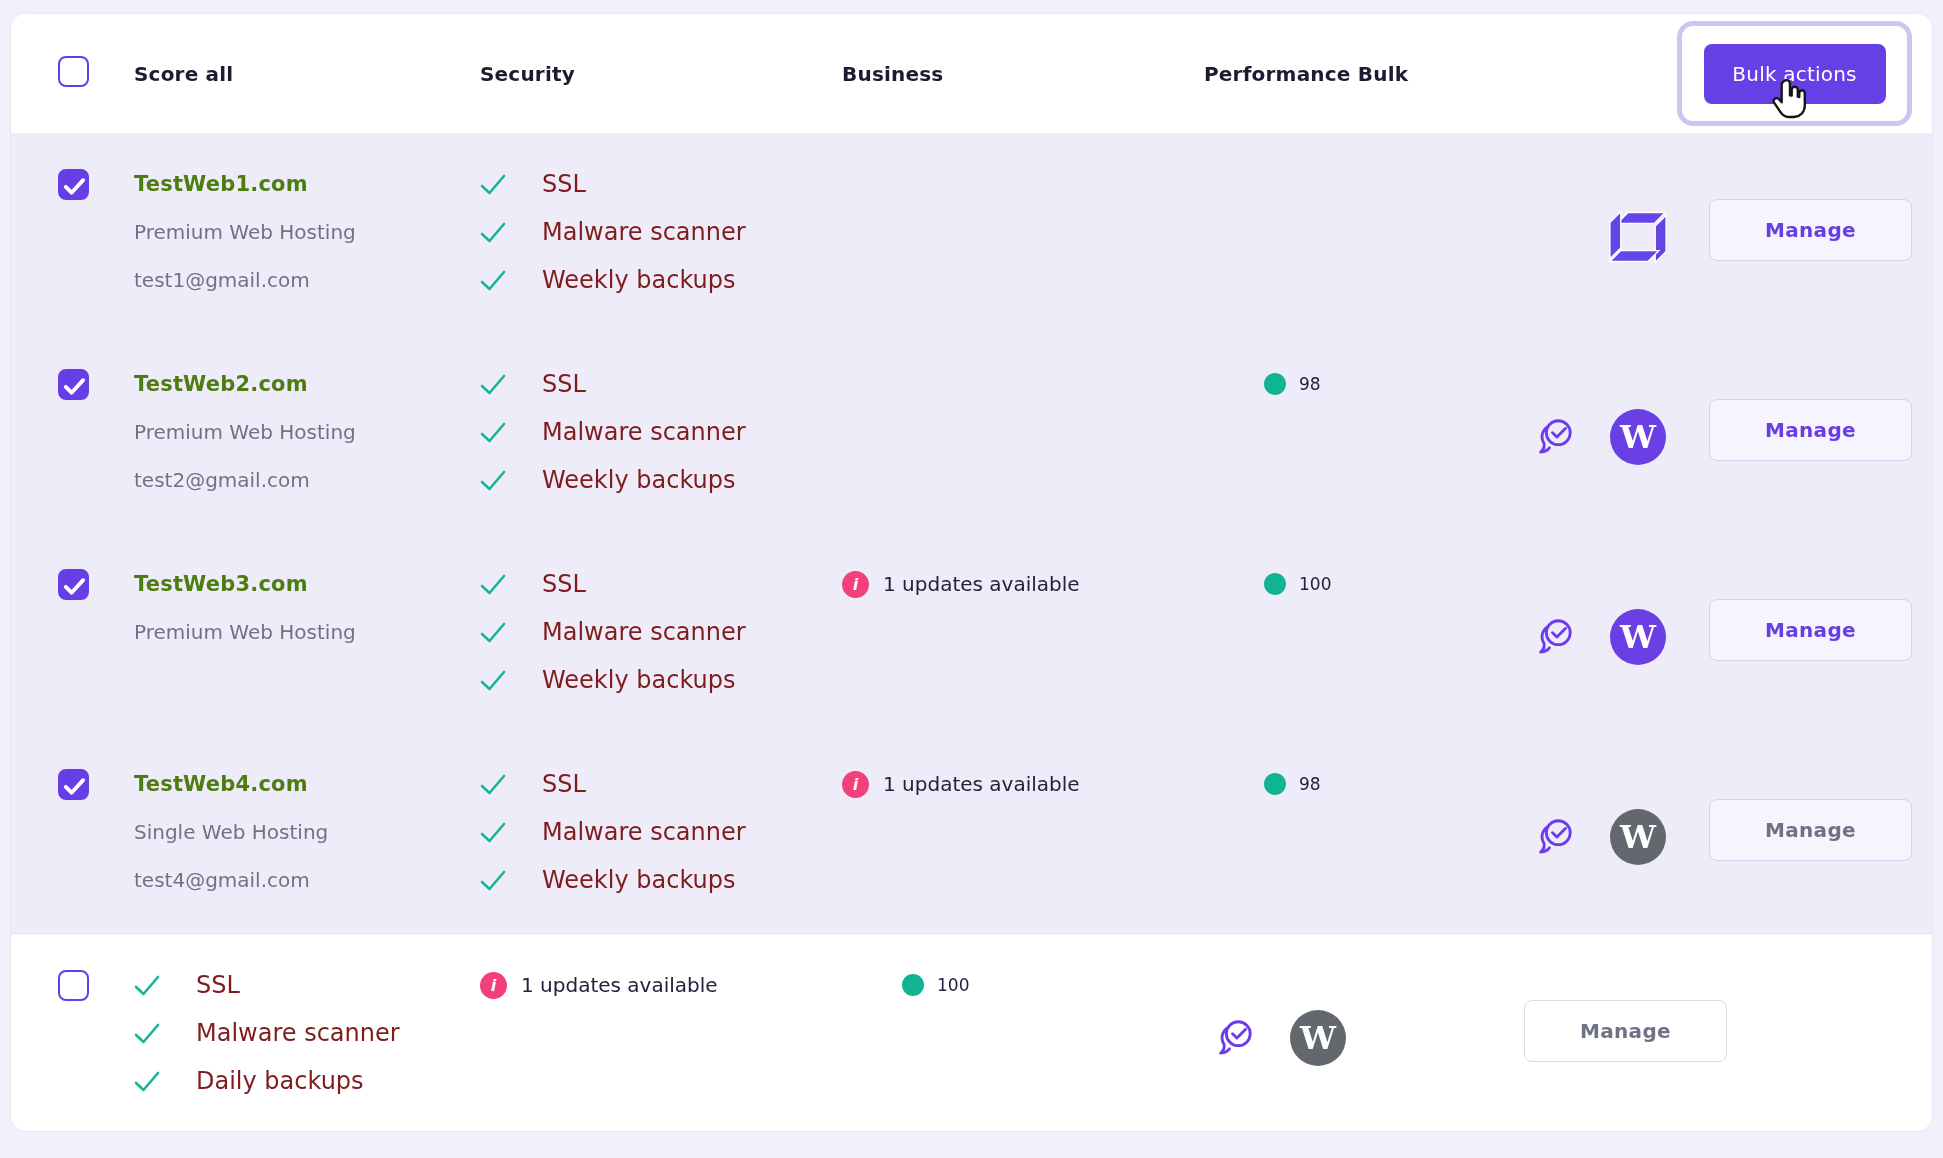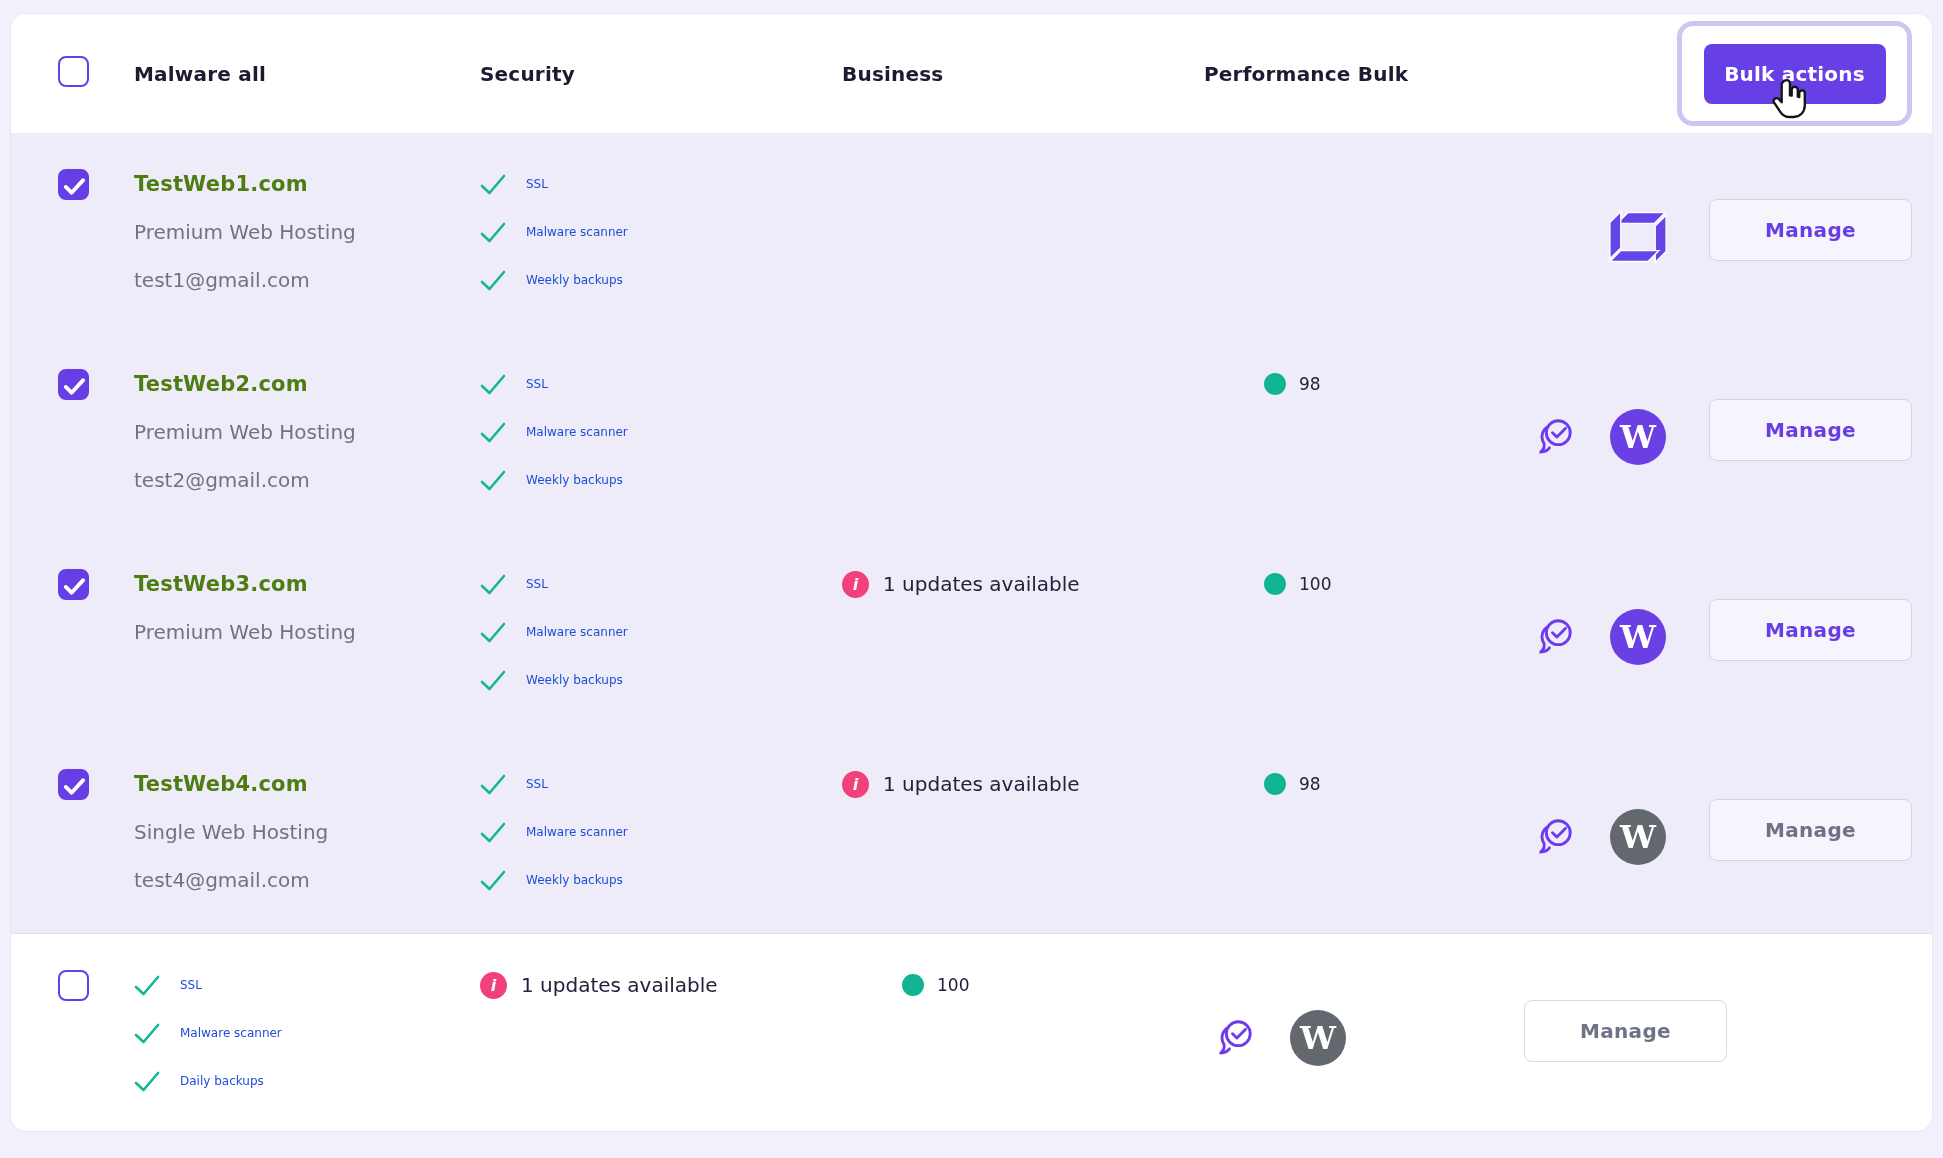--- a/index.html
+++ b/index.html
@@ -55,21 +55,21 @@
     border-radius:16px;
     display:flex; align-items:center; justify-content:center;
     z-index:3;
   }
   .bulk-btn {
     width:182px; height:60px;
     background:#6740e5;
     color:#ffffff;
     border:none; border-radius:8px;
     font-family:inherit;
-    font-size:20px; font-weight:bold;
+    font-size:20px; font-weight:normal;
     letter-spacing:.2px;
     cursor:pointer;
   }
   .cursor-pointer {
     position:absolute;
     top:62px; right:118px;
     width:44px; height:44px;
     z-index:4;
     pointer-events:none;
   }
@@ -82,21 +82,21 @@
   }
   .row.white {
     height:186px;
     background:#ffffff;
     border-top:1px solid #e2dfee;
   }
   .line { height:48px; display:flex; align-items:center; }
   .c-check { padding-top:9px; }
   .site-name { font-size:21px; font-weight:600; color:#4d7c0f; letter-spacing:.2px; }
   .site-sub  { font-size:20px; color:#6f7285; }
-  .sec-item  { gap:20px; font-size:12px; color:#1d4ed8; }
+  .sec-item  { gap:36px; font-size:24px; color:#7f1d1d; }
   .sec-item svg { flex:0 0 auto; }
   .wp-updates { gap:14px; font-size:20px; color:#24213a; }
   .info-dot {
     width:27px; height:27px; border-radius:50%;
     background:#f2407a; color:#ffffff;
     font-size:16px; font-weight:bold; font-style:italic;
     display:inline-flex; align-items:center; justify-content:center;
     flex:0 0 auto;
   }
   .c-perf { padding-left:60px; }
@@ -165,21 +165,21 @@
 </svg>
 
 <div class="card">
 
   <div class="grid-row header-row">
     <div class="c-check" style="padding-top:0">
       <span class="checkbox">
         
       </span>
     </div>
-    <div><span class="h-label">Malware all</span></div>
+    <div><span class="h-label">Score all</span></div>
     <div><span class="h-label">Security</span></div>
     <div><span class="h-label">Business</span></div>
     <div><span class="h-label">Performance Bulk</span></div>
     <div></div>
       <div></div>
     <div class="bulk-ring">
       <button class="bulk-btn">Bulk actions</button>
     </div>
     <svg class="cursor-pointer" viewBox="0 0 32 32">
         <use href="#hand-cursor"></use>

